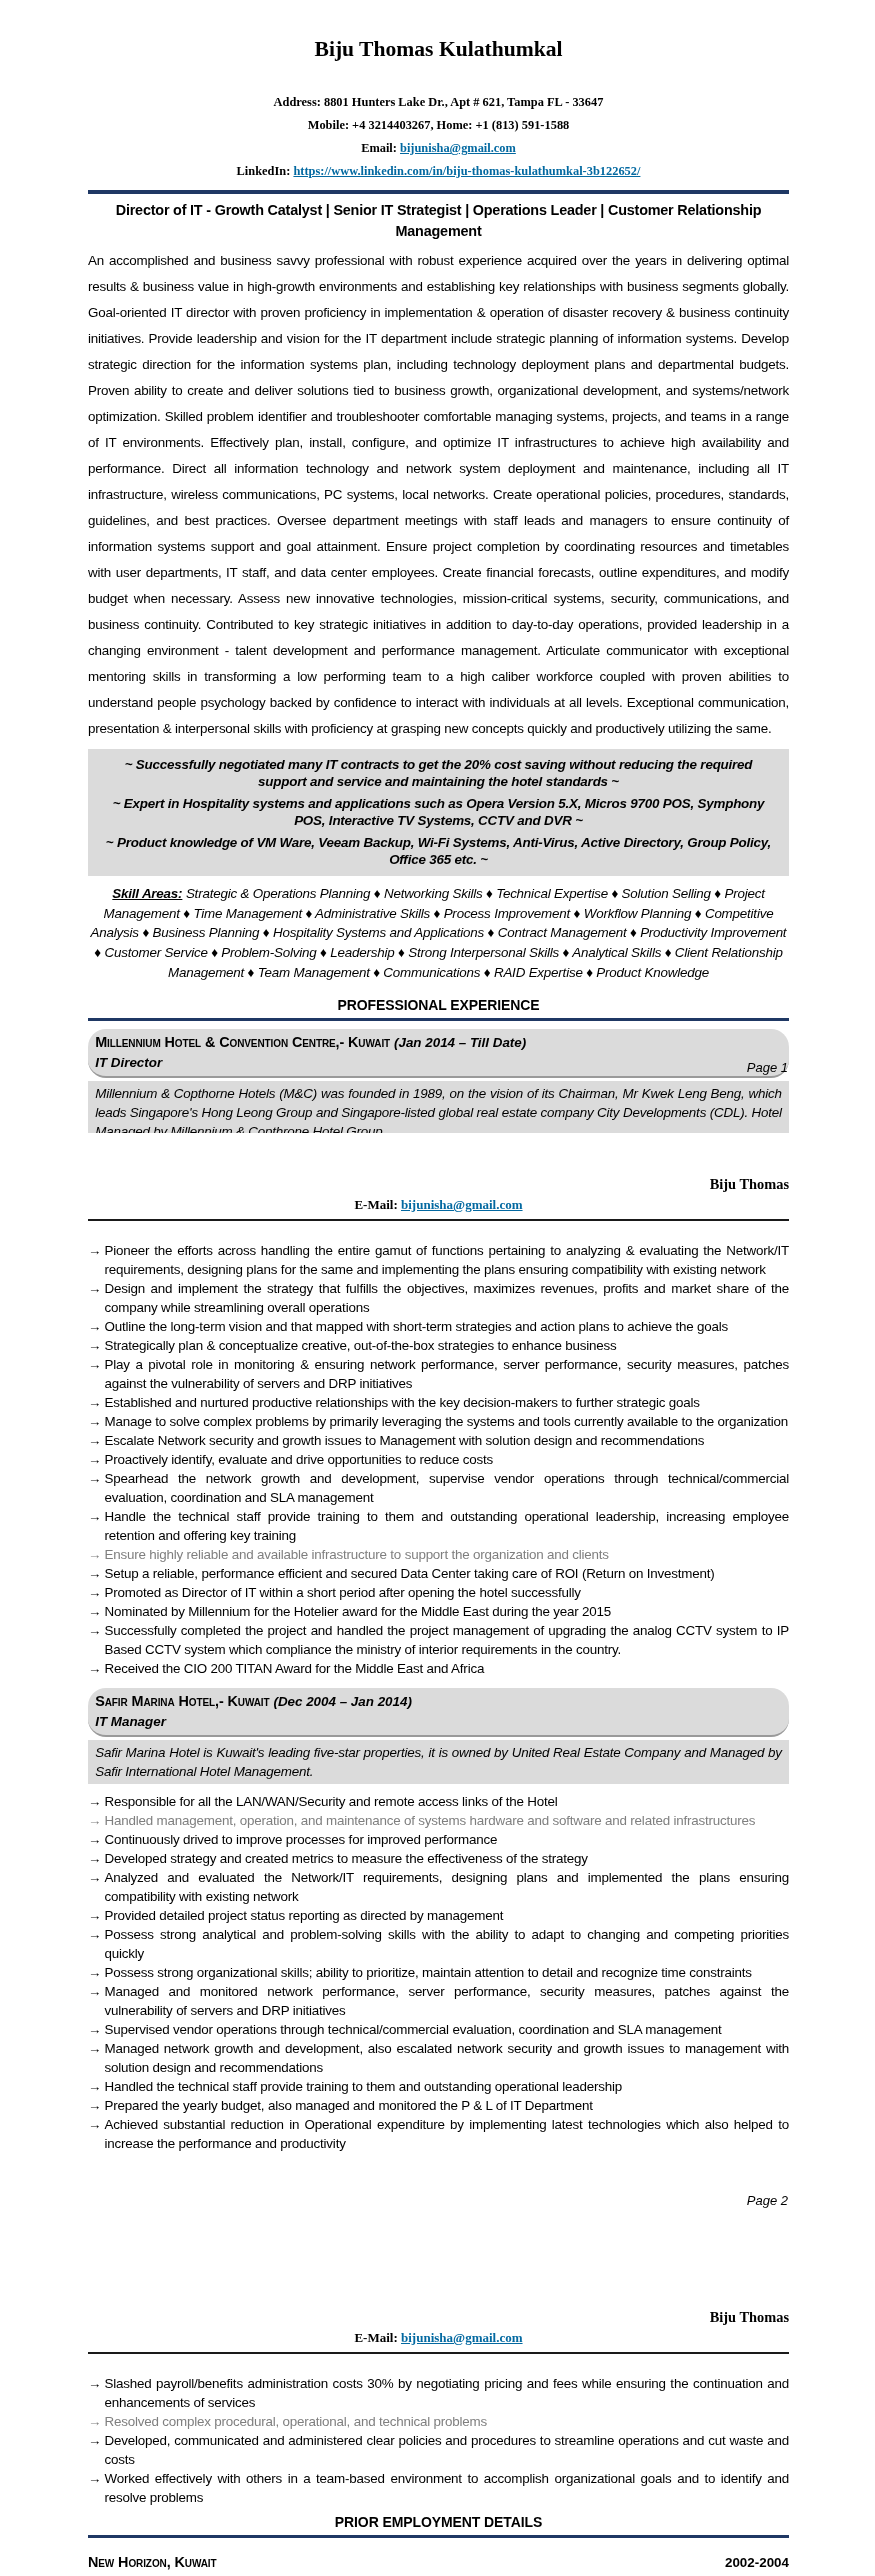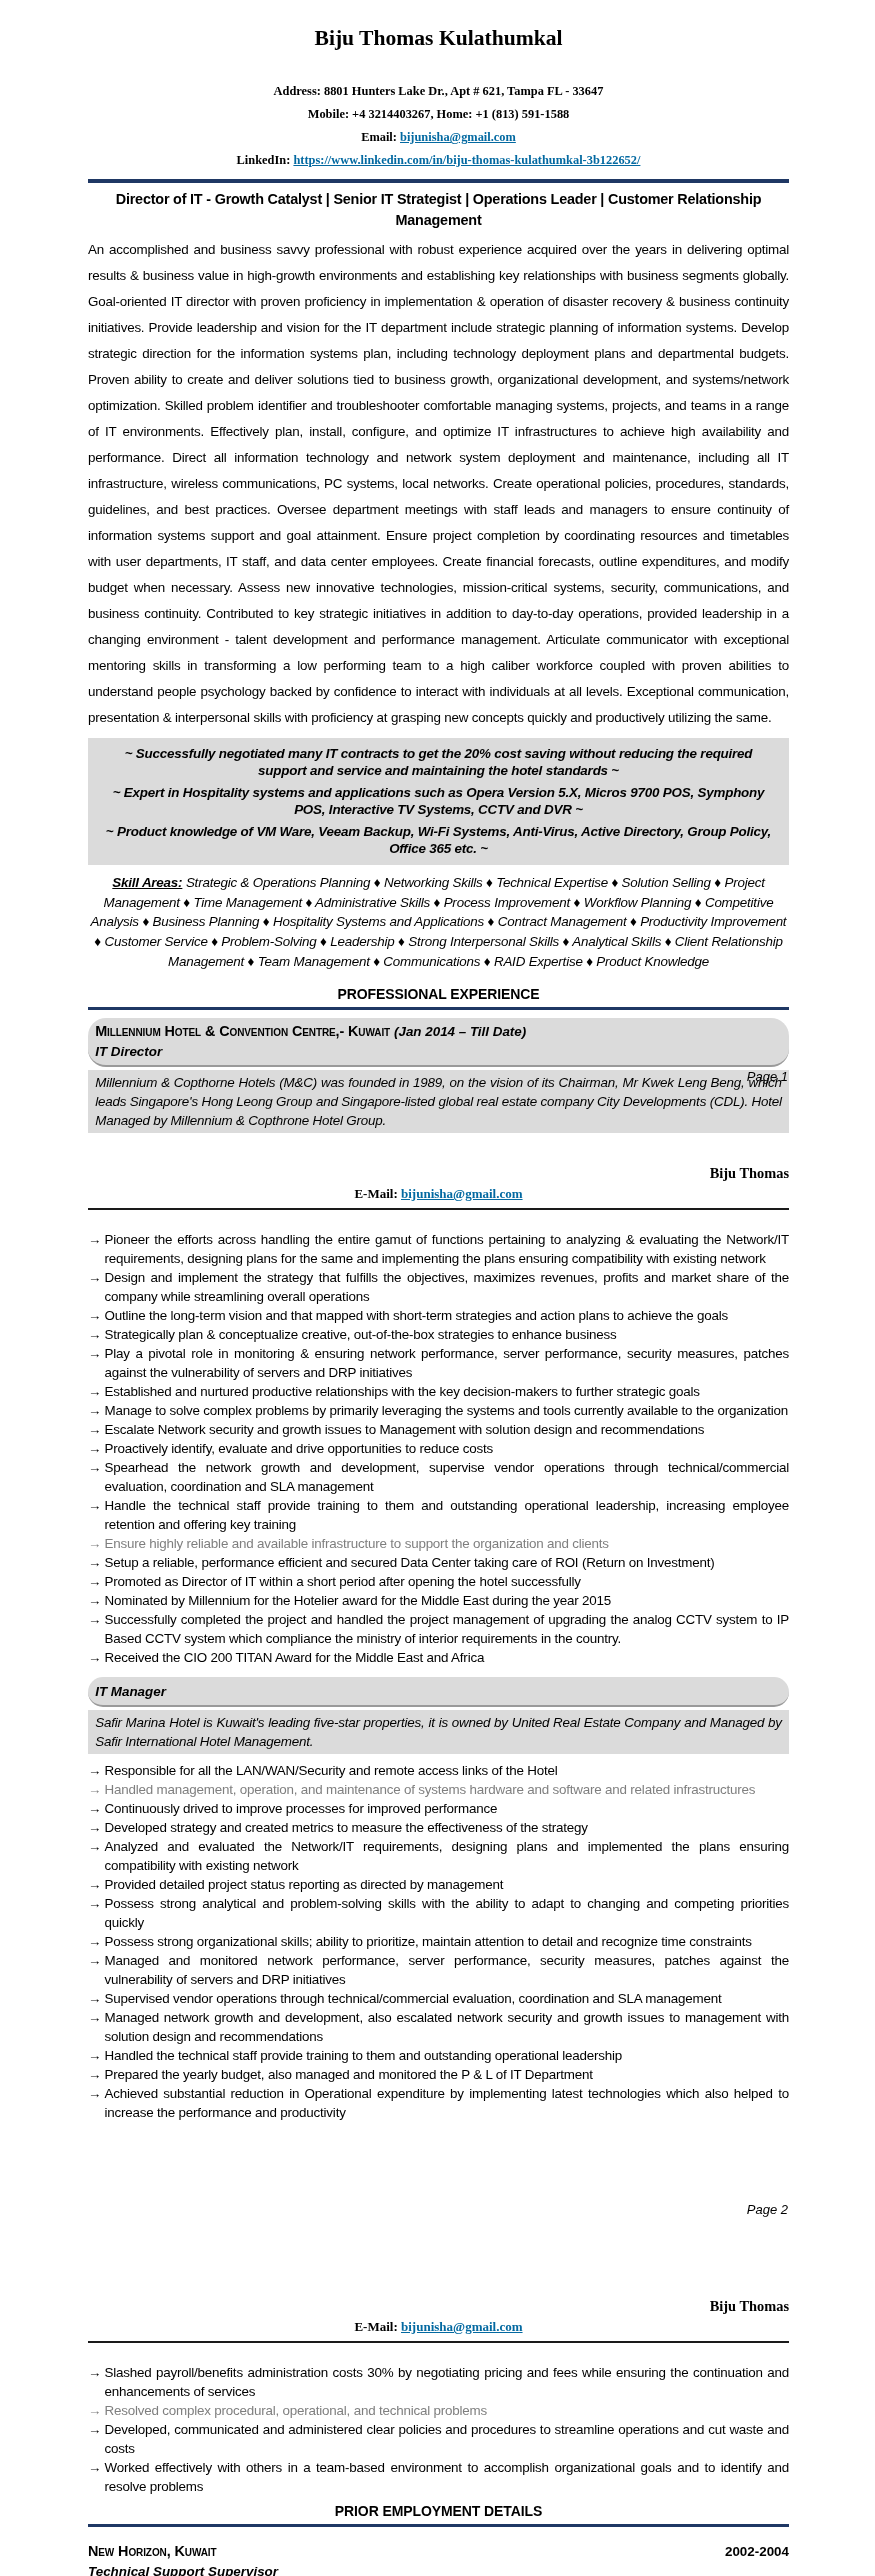--- a/index.html
+++ b/index.html
@@ -1,19 +1,19 @@
 <!DOCTYPE html>
 <html style="font-size:8.2px"><head>
 <meta charset="utf-8">
 <title>Resume</title>
 <style>
   html,body{margin:0;padding:0;background:#ffffff;}
   body{width:876px;font-family:"Liberation Sans",sans-serif;color:#000;}
   .page{position:relative;width:876px;height:1133px;background:#fff;overflow:hidden;}
-  .content{margin:0 88px;width:701px;}
+  .content{margin:11px 88px;width:701px;}
   .serif{font-family:"Liberation Serif",serif;}
   
   .p1-name{padding-top:26px;text-align:center;font-weight:bold;font-size:21.6px;line-height:25px;}
   .contact{margin-top:29px;text-align:center;font-weight:bold;font-size:12.4px;line-height:23px;}
   a.link{color:#0369a1;text-decoration:underline;font-weight:bold;}
   .rule-navy{height:3.6px;background:#1F3864;margin-top:7.2px;}
   .rule-black{height:1.5px;background:#1a1a1a;margin-top:5.2px;}
   .job-title{margin-top:6.2px;text-align:center;font-weight:bold;font-size:14.4px;line-height:20.6px;letter-spacing:-0.2px;}
   .summary{margin-top:7.2px;text-align:justify;font-size:13.4px;line-height:26px;letter-spacing:-0.2px;}
   .highlight{margin-top:6.2px;background:#DBDBDB;padding:3.1px 13.4px;text-align:center;
@@ -36,21 +36,21 @@
   .li{display:flex;line-height:19px;}
   .li .marker{flex:0 0 16.5px;width:16.5px;}
   .li .txt{flex:1;text-align:justify;}
   .li.gray{color:#7f7f7f;}
   .mt16{margin-top:8.2px;} .mt14{margin-top:7.2px;} .mt40{margin-top:20.6px;}
   
   .ph-name{padding-top:31px;text-align:right;font-weight:bold;font-size:14.4px;line-height:19.6px;}
   .ph-mail{text-align:center;font-weight:bold;font-size:13px;line-height:19.6px;}
   
   .emp-row{display:flex;justify-content:space-between;margin-top:14.4px;font-size:13.4px;line-height:19.6px;}
-  .footer{position:absolute;right:88px;bottom:49px;font-style:italic;font-size:13px;}
+  .footer{position:absolute;right:88px;bottom:58px;font-style:italic;font-size:13px;}
 </style>
 </head>
 <body>
 
 <div class="page">
   <div class="content">
     <div class="p1-name serif">Biju Thomas Kulathumkal</div>
     <div class="contact serif">
       <div>Address: 8801 Hunters Lake Dr., Apt # 621, Tampa FL - 33647</div>
       <div>Mobile: +4 3214403267, Home: +1 (813) 591-1588</div>
@@ -158,20 +158,23 @@
         <div class="li">
           <span class="marker">→</span>
           <span class="txt">Successfully completed the project and handled the project management of upgrading the analog CCTV system to IP Based CCTV system which compliance the ministry of interior requirements in the country.</span>
         </div>
         <div class="li">
           <span class="marker">→</span>
           <span class="txt">Received the CIO 200 TITAN Award for the Middle East and Africa</span>
         </div>
       </div>
     <div class="xp-head" style="margin-top:9.3px;">
+      <div class="xp-line1">
+        <span class="company">Safir Marina Hotel,- Kuwait </span><span class="dates">(Dec 2004 – Jan 2014)</span>
+      </div>
       <div class="role">IT Manager</div>
     </div>
     <div class="xp-about">Safir Marina Hotel is Kuwait's leading five-star properties, it is owned by United Real Estate Company and Managed by Safir International Hotel Management.</div>
     <div class="blist mt14">
         <div class="li">
           <span class="marker">→</span>
           <span class="txt">Responsible for all the LAN/WAN/Security and remote access links of the Hotel</span>
         </div>
         <div class="li gray">
           <span class="marker">→</span>

